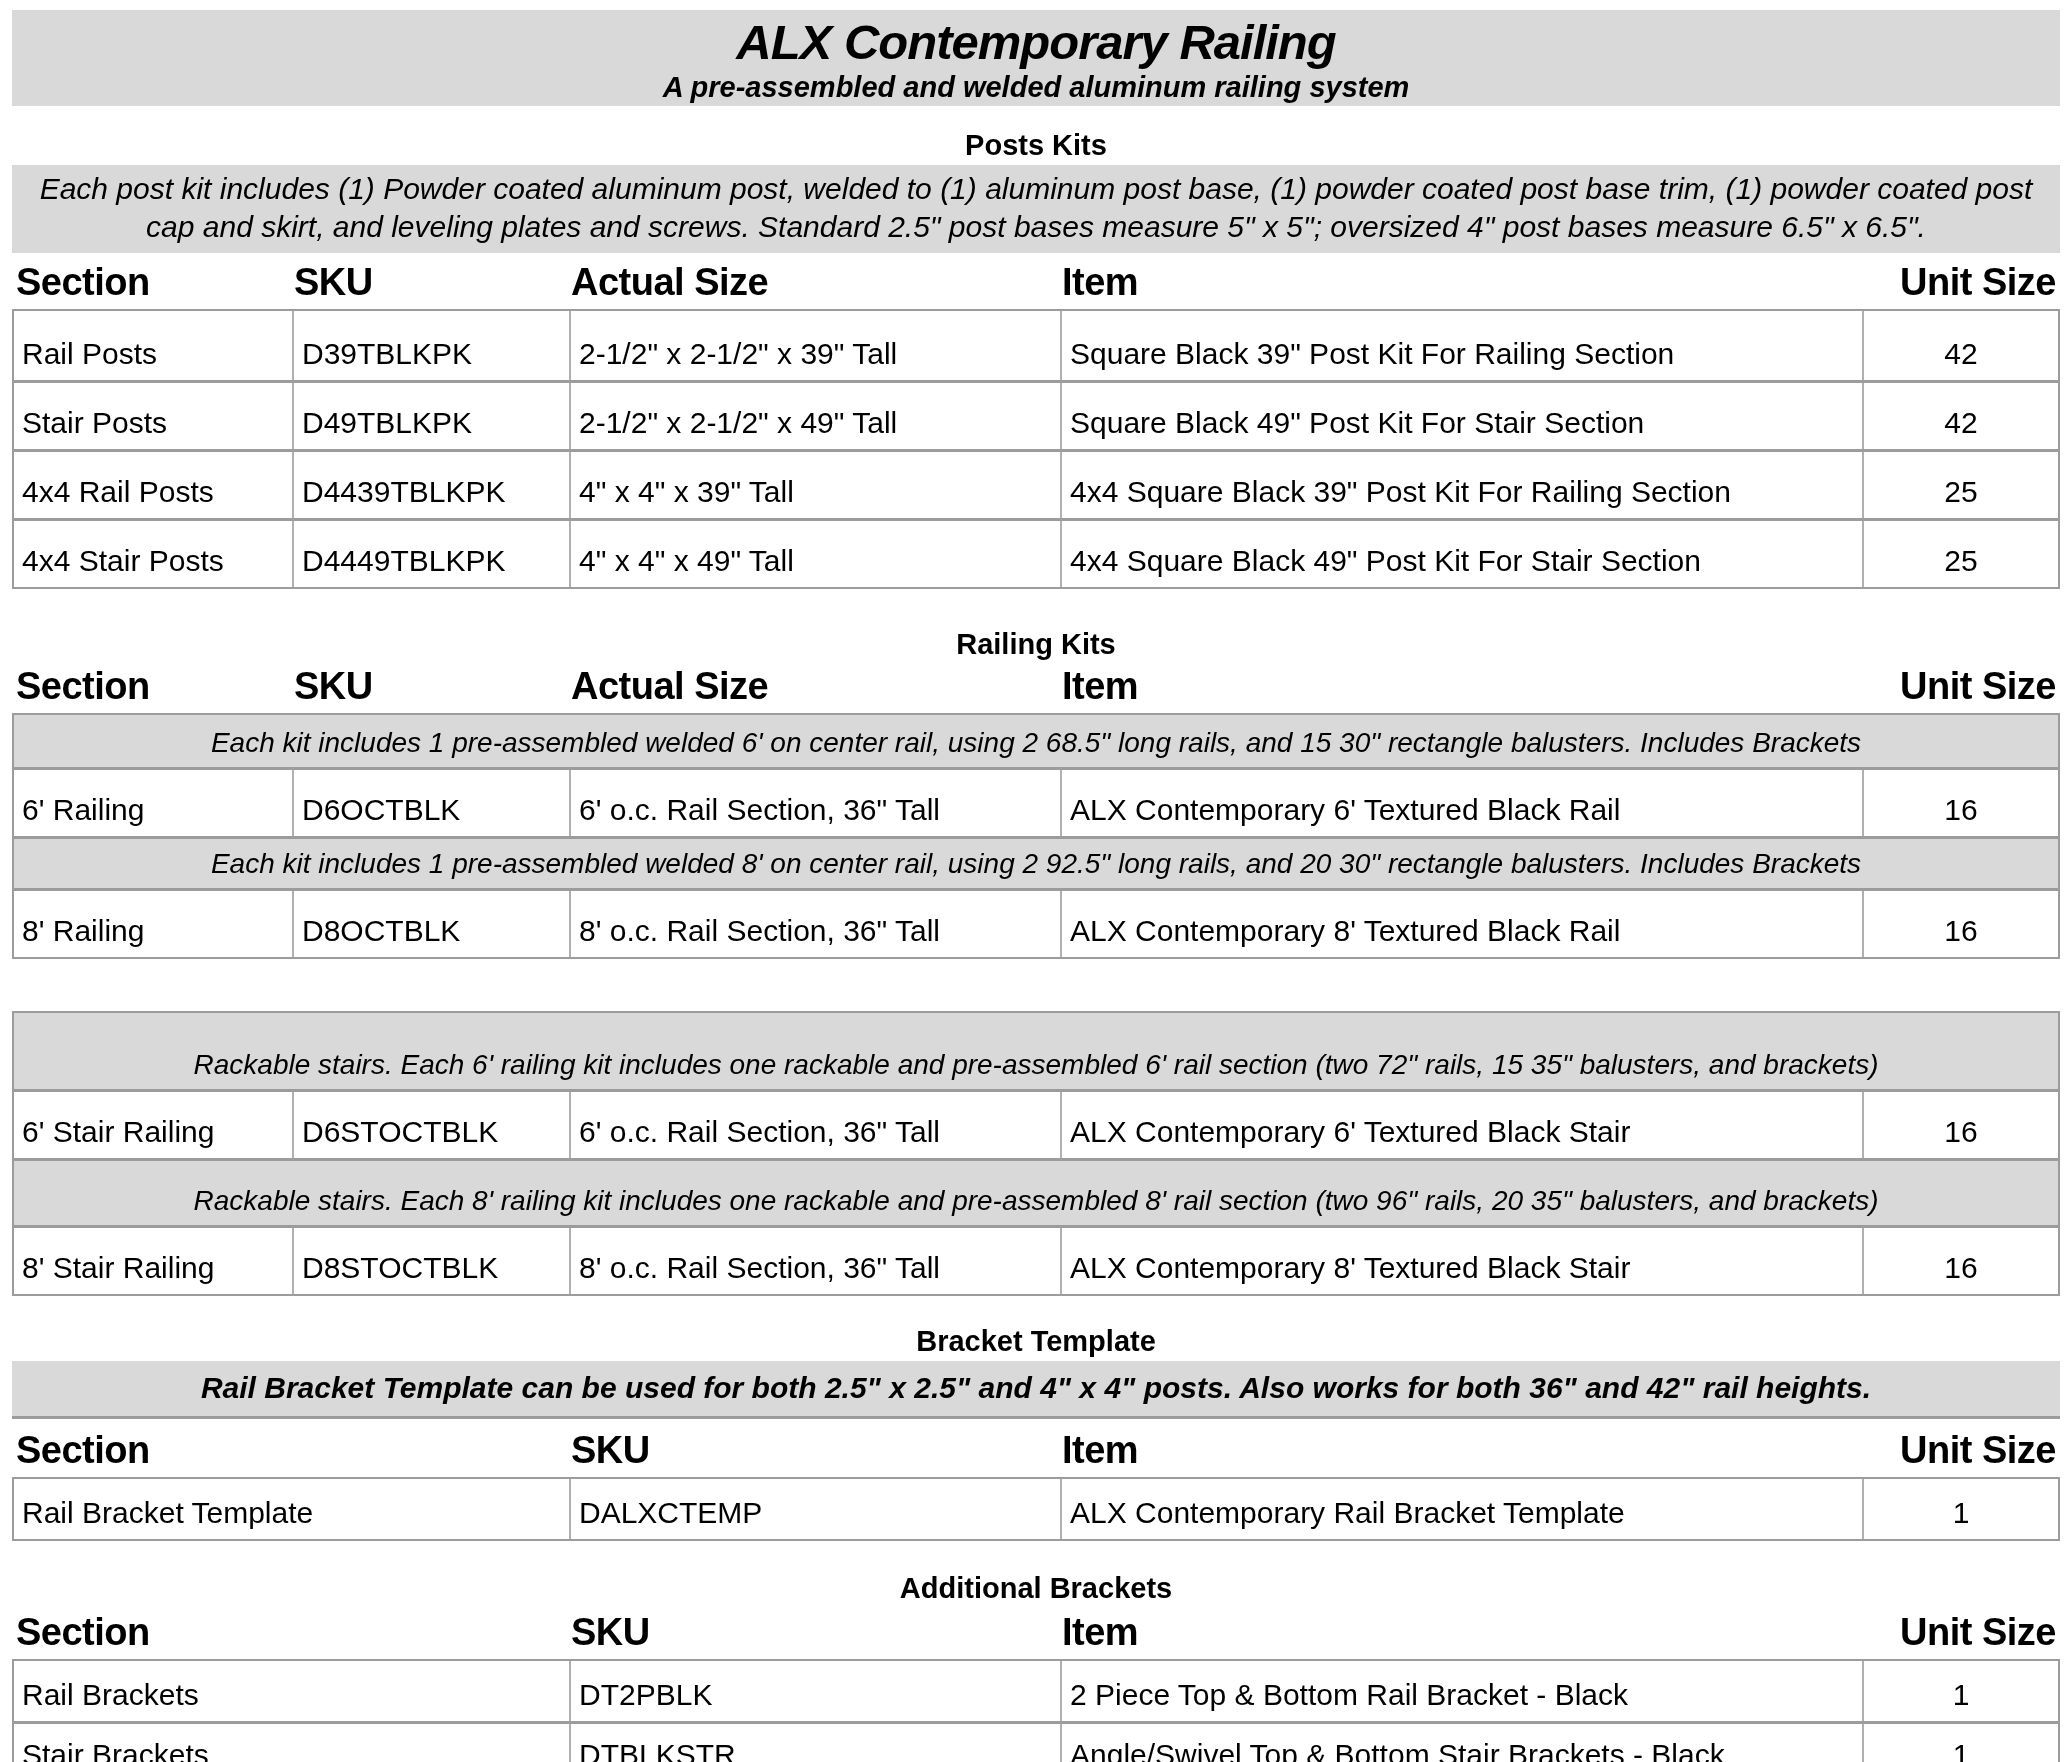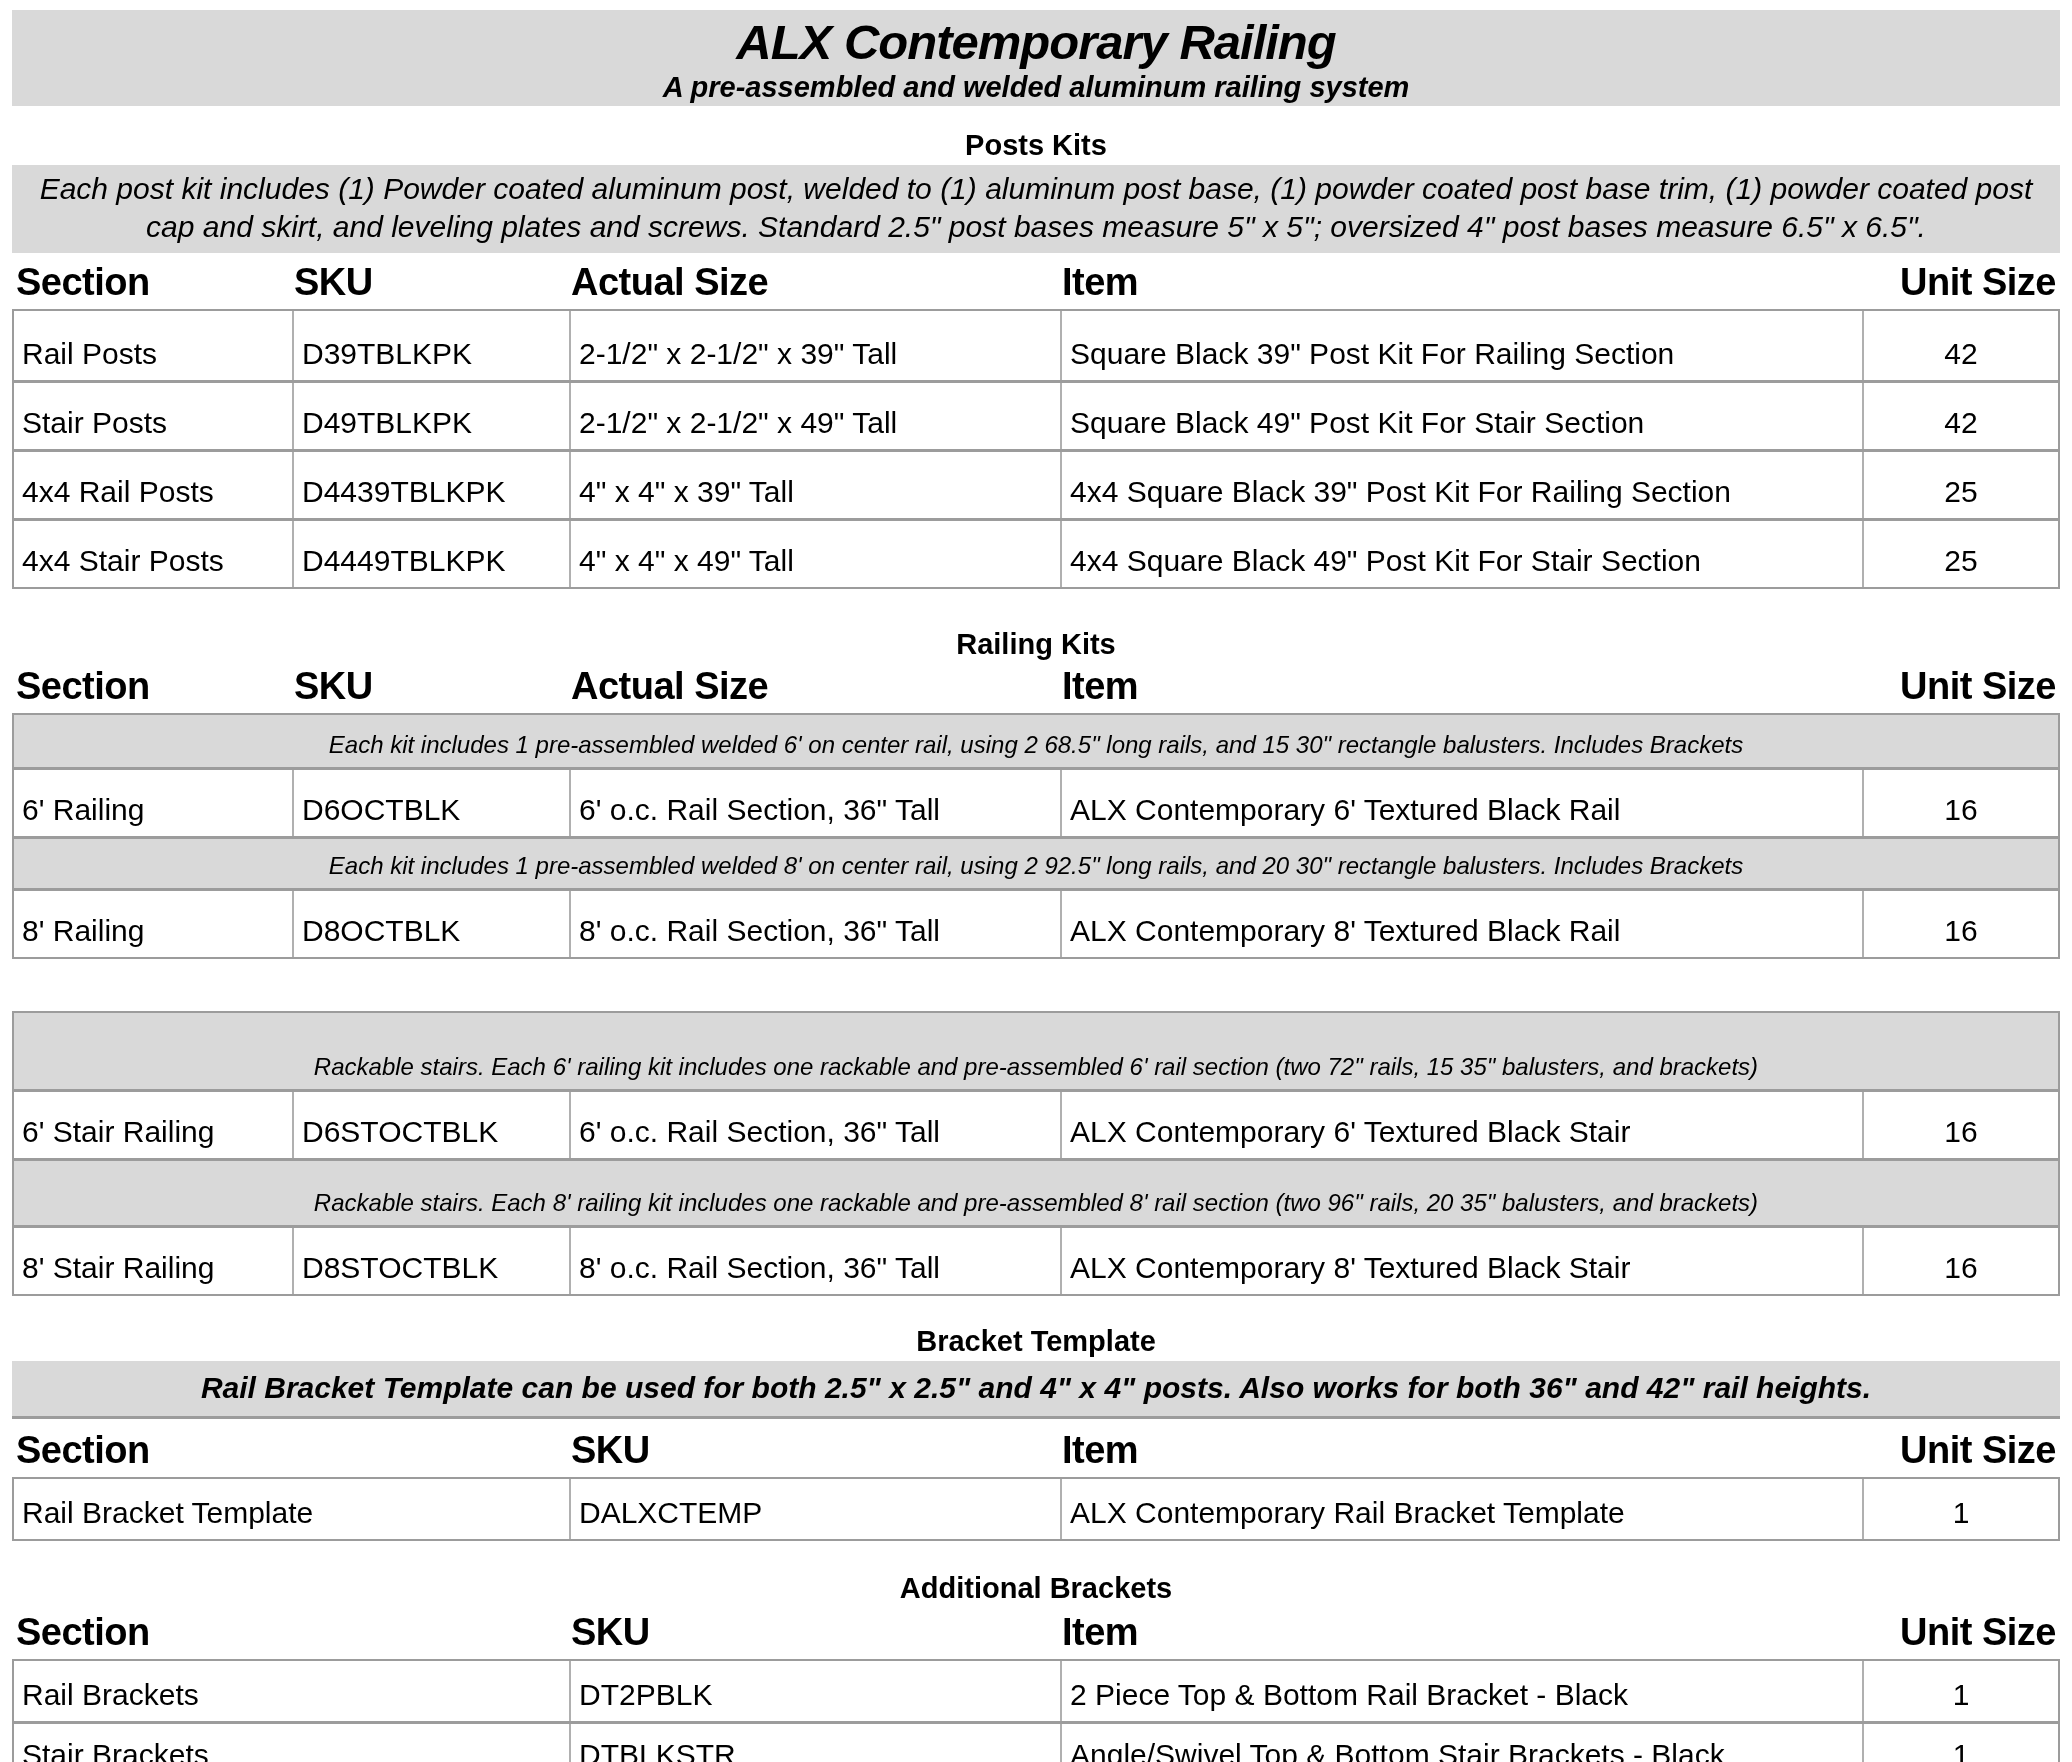--- a/index.html
+++ b/index.html
@@ -111,21 +111,21 @@
     justify-content: center;
     padding-left: 0;
     padding-right: 0;
   }
   .trow.note {
     display: flex;
     align-items: flex-end;
     justify-content: center;
     background: #d9d9d9;
     font-style: italic;
-    font-size: 24px;
+    font-size: 28px;
     padding-bottom: 8px;
     white-space: nowrap;
   }
   
   .h63 { height: 69px; }
   .h60 { height: 60px; }
   .h52 { height: 52px; }
   .h54 { height: 67px; }
   .h76 { height: 76px; }
 </style>

